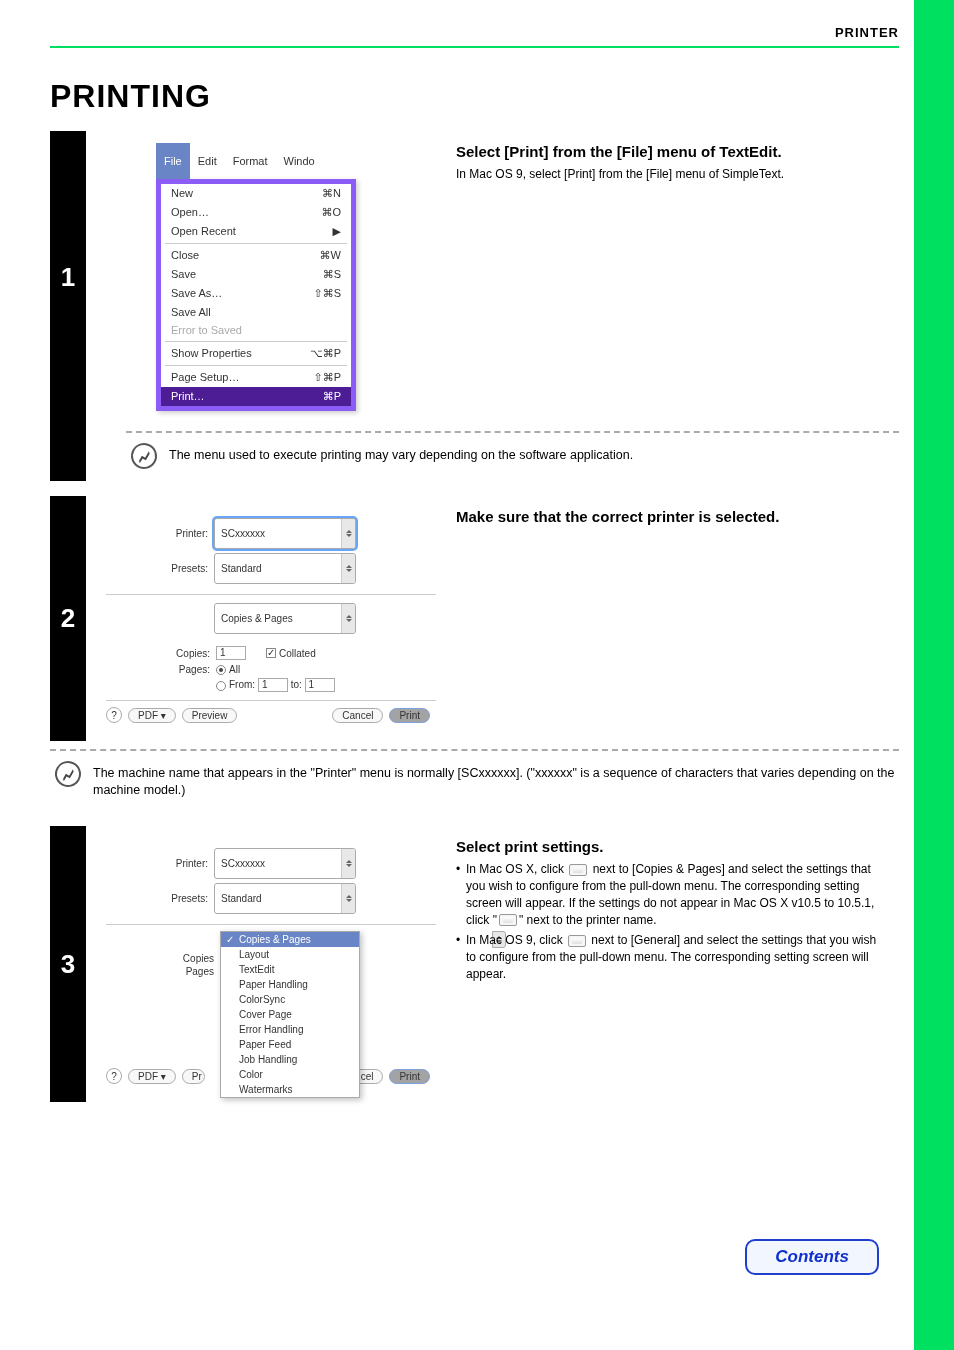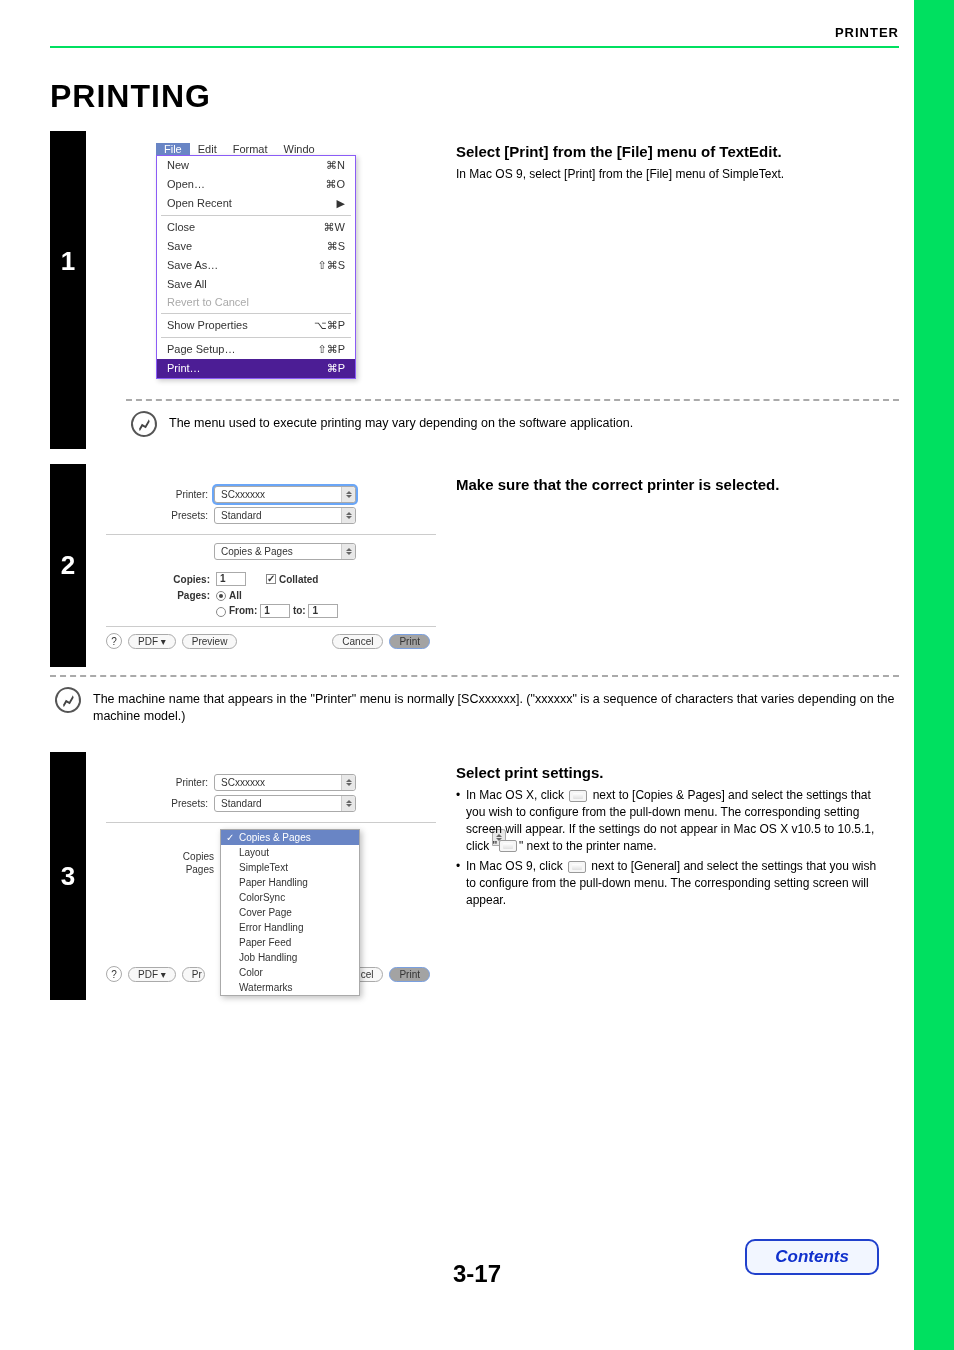--- a/index.html
+++ b/index.html
@@ -26,31 +26,31 @@
   .dd-icon { display: inline-block; vertical-align: middle; width: 18px; height: 12px; border: 1px solid #999; border-radius: 2px; background: #f6f6f6; position: relative; margin: 0 2px; }
   .dd-icon::after { content: ""; position: absolute; left: 3px; top: 2px; right: 3px; bottom: 2px; background: linear-gradient(#fff,#e0e0e0); border-radius: 1px; }
   .dd-icon .arr { position: absolute; left: 50%; top: 50%; transform: translate(-50%,-50%); border-left: 3px solid transparent; border-right: 3px solid transparent; border-top: 3px solid #555; }
   .dd-icon.updown::before { content: ""; position: absolute; left: 50%; top: 2px; transform: translateX(-50%); border-left: 3px solid transparent; border-right: 3px solid transparent; border-bottom: 3px solid #555; }
   .dd-icon.updown .d2 { position: absolute; left: 50%; bottom: 2px; transform: translateX(-50%); border-left: 3px solid transparent; border-right: 3px solid transparent; border-top: 3px solid #555; }
   .footer { text-align: center; font-size: 24px; font-weight: bold; margin-top: 260px; }
   .contents-btn { position: absolute; bottom: 75px; right: 75px; background: #f2f6ff; border: 2px solid #2040cc; border-radius: 10px; padding: 6px 28px; color: #1030cc; font-weight: bold; font-size: 17px; font-style: italic; }
   
   .mac-menu { width: 200px; font-family: "Lucida Grande", Arial, sans-serif; font-size: 11px; color: #333; margin-left: 60px; }
   .mac-menu-header { display: flex; background: #fff; }
-  .mac-menu-header span { padding: 0 8px; }
+  .mac-menu-header span { padding: 12px 8px; }
   .mac-menu-header .sel { background: #6985c5; color: #fff; }
-  .mac-menu-body { border: 1px solid #8b5cf6; background: #fff; box-shadow: 2px 2px 5px rgba(0,0,0,.2); }
+  .mac-menu-body { border: 5px solid #8b5cf6; background: #fff; box-shadow: 2px 2px 5px rgba(0,0,0,.2); }
   .mac-menu-item { display: flex; justify-content: space-between; padding: 3px 10px; }
   .mac-menu-item.disabled { color: #aaa; }
   .mac-menu-item.hl { background: #4c1d95; color: #fff; }
   .mac-menu-sep { border-top: 1px solid #ccc; margin: 2px 4px; }
   .print-dialog { font-family: "Lucida Grande", Arial, sans-serif; font-size: 10px; color: #333; margin-left: 0px; background: #fff; padding: 8px 10px 6px 10px; }
   .pd-row { display: flex; align-items: center; justify-content: center; padding: 2px 0; margin-left: 60px; margin-right: 80px; }
   .pd-row label { width: 48px; text-align: right; padding-right: 6px; }
-  .pd-select { border: 1px solid #aaa; border-radius: 3px; height: 17px; flex: 1; padding: 0 6px; display: flex; align-items: center; justify-content: space-between; background: #fff; position: relative; }
+  .pd-select { border: 1px solid #aaa; border-radius: 3px; height: 31px; flex: 1; padding: 0 6px; display: flex; align-items: center; justify-content: space-between; background: #fff; position: relative; }
   .pd-select.highlight { box-shadow: 0 0 0 2px #6aa6f7; }
   .pd-select .cap { position: absolute; right: 0; top: 0; bottom: 0; width: 14px; background: #e8e8e8; border-left: 1px solid #ccc; border-radius: 0 3px 3px 0; display:flex; flex-direction:column; align-items:center; justify-content:center; }
   .tri-up { width:0;height:0;border-left:3px solid transparent;border-right:3px solid transparent;border-bottom:3px solid #666;margin-bottom:1px;}
   .tri-dn { width:0;height:0;border-left:3px solid transparent;border-right:3px solid transparent;border-top:3px solid #666;}
   .pd-line { border-top: 1px solid #ccc; margin: 8px 0 6px 0; }
   .pd-footer { display: flex; align-items: center; }
   .pill { border: 1px solid #aaa; border-radius: 10px; padding: 1px 9px; font-size: 10px; background: #f8f8f8; margin-right: 6px; }
   .pill.primary { border-color: #7aa0e0; background: #a3a3a3; }
   .q-circle { border: 1px solid #aaa; width: 16px; height: 16px; border-radius: 50%; display: inline-flex; align-items: center; justify-content: center; font-size: 10px; margin-right: 6px; }
   .radio { width:10px;height:10px;border:1px solid #888;border-radius:50%;display:inline-flex;align-items:center;justify-content:center;margin-right:3px;vertical-align:middle;}
@@ -110,21 +110,21 @@
               </div>
             <div class="mac-menu-item">
                 <span>Save As…</span>
                 <span>⇧⌘S</span>
               </div>
             <div class="mac-menu-item">
                 <span>Save All</span>
                 <span></span>
               </div>
             <div class="mac-menu-item disabled">
-                <span>Revert to Cancel</span>
+                <span>Error to Saved</span>
                 <span></span>
               </div>
             <div class="mac-menu-sep"></div>
             <div class="mac-menu-item">
                 <span>Show Properties</span>
                 <span>⌥⌘P</span>
               </div>
             <div class="mac-menu-sep"></div>
             <div class="mac-menu-item">
                 <span>Page Setup…</span>
@@ -189,21 +189,21 @@
           <div class="pd-row">
               <label class="pd-label"></label>
             <div class="pd-select">
                 <span>Copies &amp; Pages</span>
                 <span class="cap">
                   <span class="tri-up"></span>
                   <span class="tri-dn"></span>
                 </span>
               </div>
             </div>
-          <div style="margin:10px 80px 0 62px;font-size:10px;font-weight:bold;">
+          <div style="margin:10px 80px 0 62px;font-size:10px;">
             <div style="display:flex;align-items:center;margin-bottom:4px;">
               <span style="width:48px;text-align:right;padding-right:6px;">Copies:</span>
               <span class="txt-in">1</span>
               <span style="width:20px;"></span>
               <span class="chk sel"></span>
                 <span>Collated</span>
             </div>
             <div style="display:flex;align-items:flex-start;">
               <span style="width:48px;text-align:right;padding-right:6px;">Pages:</span>
               <div>
@@ -268,21 +268,21 @@
           <div class="pd-line"></div>
           <div style="display:flex;">
             <div style="width:108px;text-align:right;font-size:10px;">
               <div style="margin-top:22px;">Copies</div>
               <div style="margin-top:2px;">Pages</div>
             </div>
             <div style="flex:1;position:relative;margin-left:6px;">
               <div class="dd-menu" style="width:140px;">
                 <div class="dd-hdr">Copies &amp; Pages</div>
                 <div class="dd-it">Layout</div>
-                <div class="dd-it">SimpleText</div>
+                <div class="dd-it">TextEdit</div>
                 <div class="dd-it">Paper Handling</div>
                 <div class="dd-it">ColorSync</div>
                 <div class="dd-it">Cover Page</div>
                 <div class="dd-it">Error Handling</div>
                 <div class="dd-it">Paper Feed</div>
                 <div class="dd-it">Job Handling</div>
                 <div class="dd-it">Color</div>
                 <div class="dd-it">Watermarks</div>
               </div>
               <div style="position:absolute;right:-70px;top:0;width:14px;height:17px;border:1px solid #aaa;border-radius:0 3px 3px 0;background:#e8e8e8;display:flex;flex-direction:column;align-items:center;justify-content:center;">

